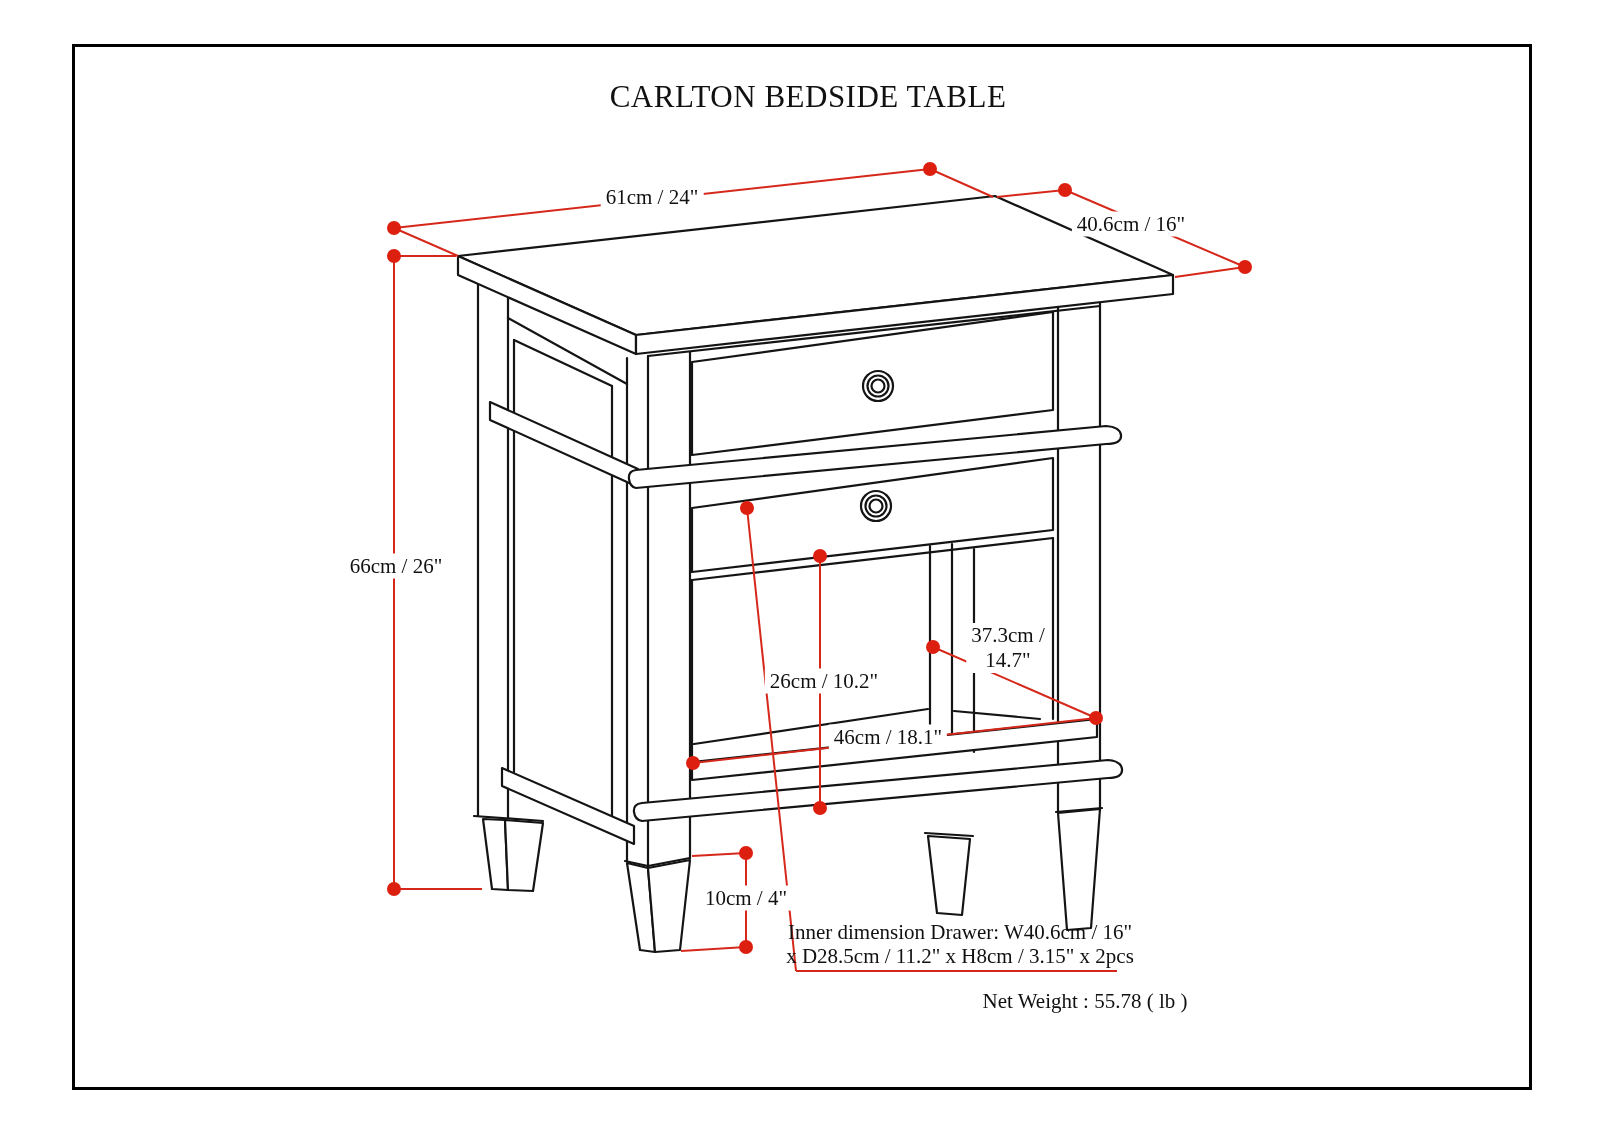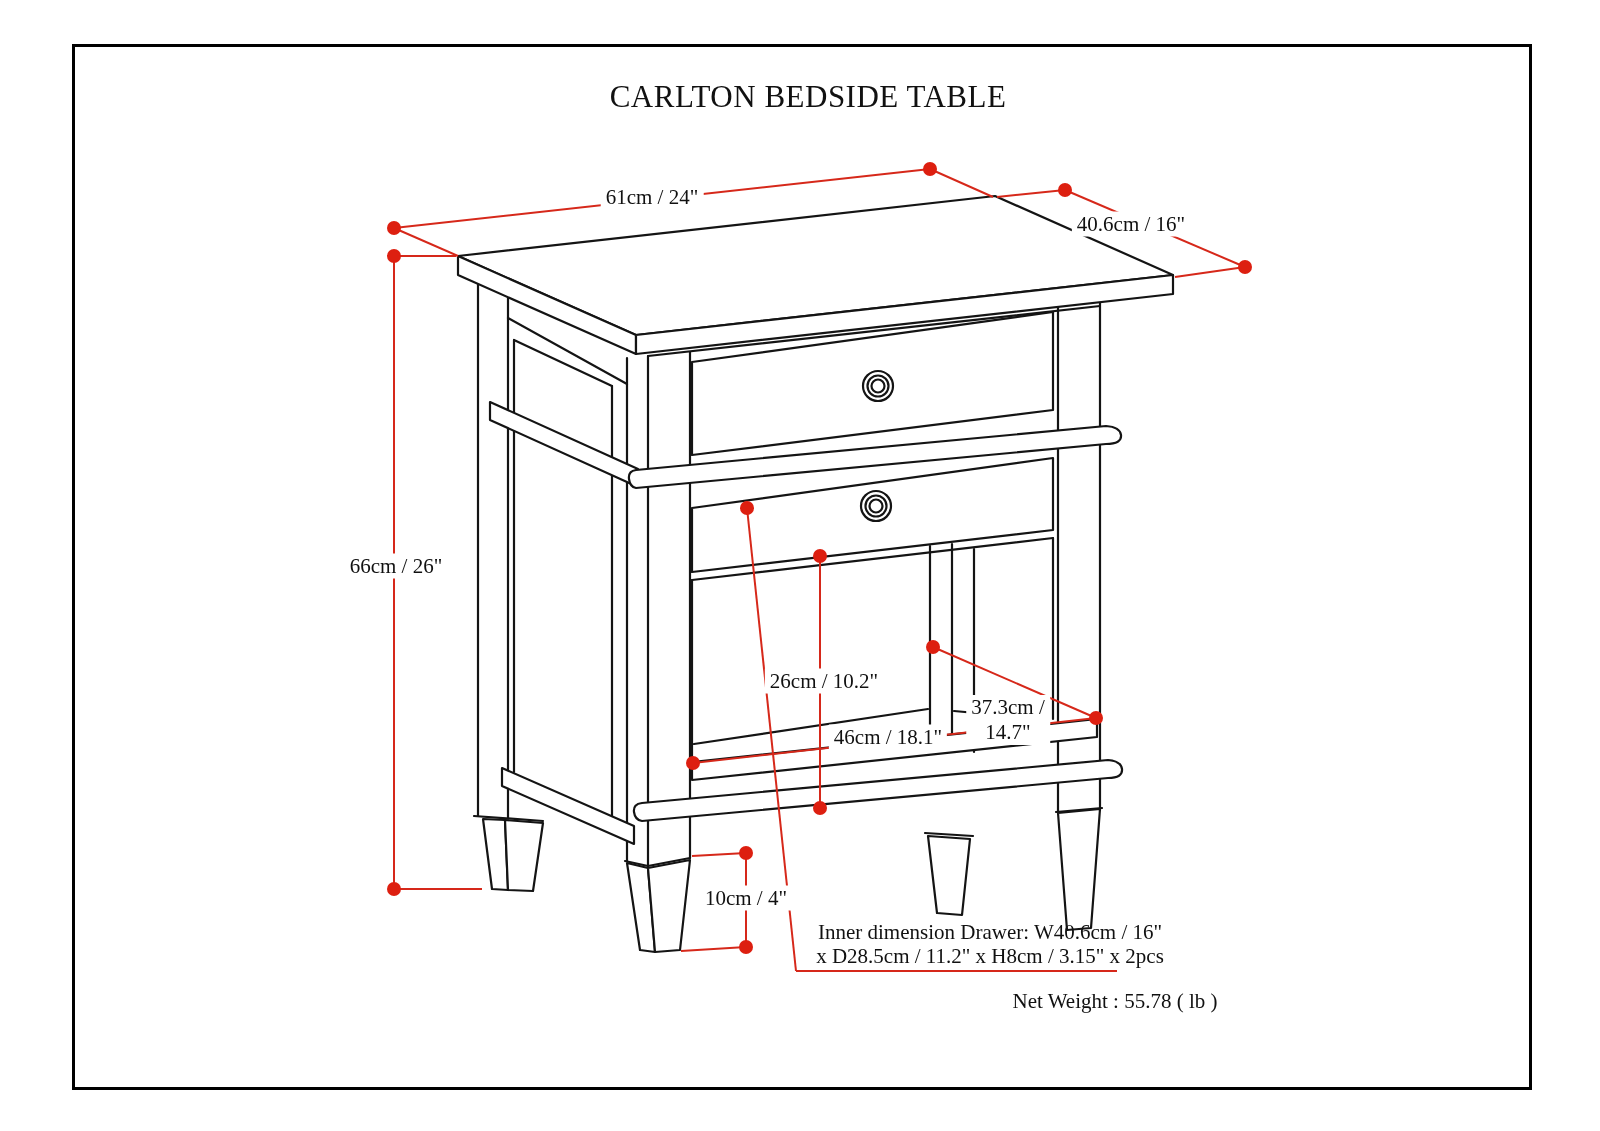--- a/index.html
+++ b/index.html
@@ -8,21 +8,21 @@
   .frame{position:absolute;left:72px;top:44px;width:1454px;height:1040px;border:3px solid #000;}
   .title{position:absolute;left:808px;top:97px;transform:translate(-50%,-50%);
          font-size:31px;letter-spacing:.5px;white-space:nowrap;}
   svg{position:absolute;left:0;top:0;}
   .k{stroke:#141414;stroke-width:2.2;fill:none;stroke-linecap:round;stroke-linejoin:round;}
   .kf{stroke:#141414;stroke-width:2.2;fill:#ffffff;stroke-linejoin:round;}
   .r{stroke:#d6281a;stroke-width:2;fill:none;}
   .dot{fill:#dd1f10;stroke:none;}
   .lbl{position:absolute;transform:translate(-50%,-50%);background:#fff;
        font-size:21px;white-space:nowrap;padding:0 5px;text-align:center;line-height:25px;}
-  .nobg{background:transparent;margin-left:30px;}
+  .nobg{background:transparent;}
 </style>
 </head>
 <body>
 
 <div class="canvas">
 
   <div class="frame"></div>
 
   <div class="title">CARLTON BEDSIDE TABLE</div>
 
@@ -155,21 +155,21 @@
   </svg>
 
   <div class="lbl" style="left:652px;top:197px">61cm / 24"</div>
 
   <div class="lbl" style="left:1131px;top:224px">40.6cm / 16"</div>
 
   <div class="lbl" style="left:396px;top:566px">66cm / 26"</div>
 
   <div class="lbl" style="left:824px;top:681px">26cm / 10.2"</div>
 
-  <div class="lbl" style="left:1008px;top:720px">
+  <div class="lbl" style="left:1008px;top:648px">
     <div>37.3cm /</div>
     <div>14.7"</div>
   </div>
 
   <div class="lbl" style="left:888px;top:737px">46cm / 18.1"</div>
 
   <div class="lbl" style="left:746px;top:898px">10cm / 4"</div>
 
   <div class="lbl nobg" style="left:960px;top:944px;line-height:24px">
     <div>Inner dimension Drawer: W40.6cm / 16"</div>

